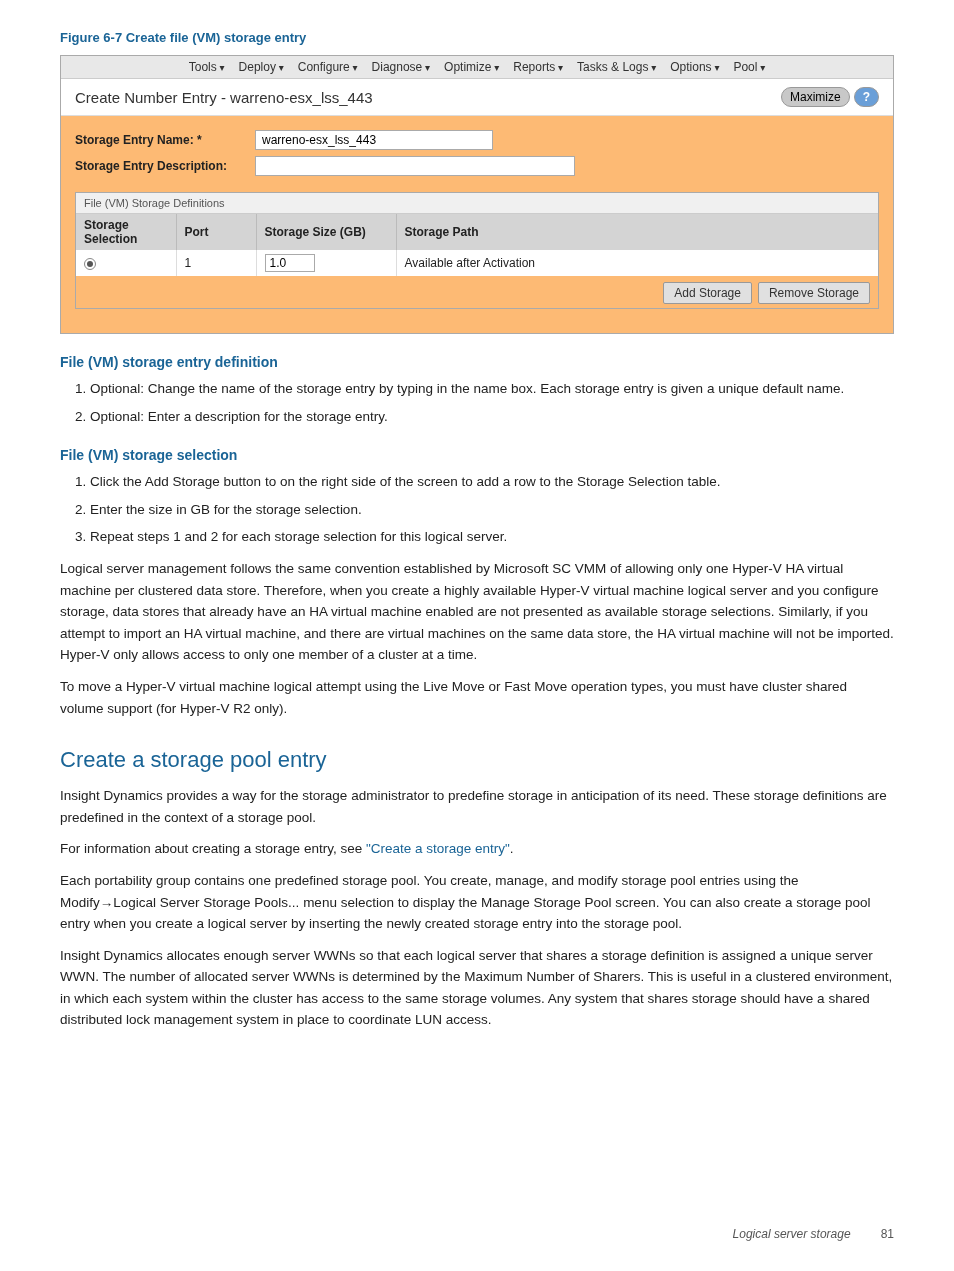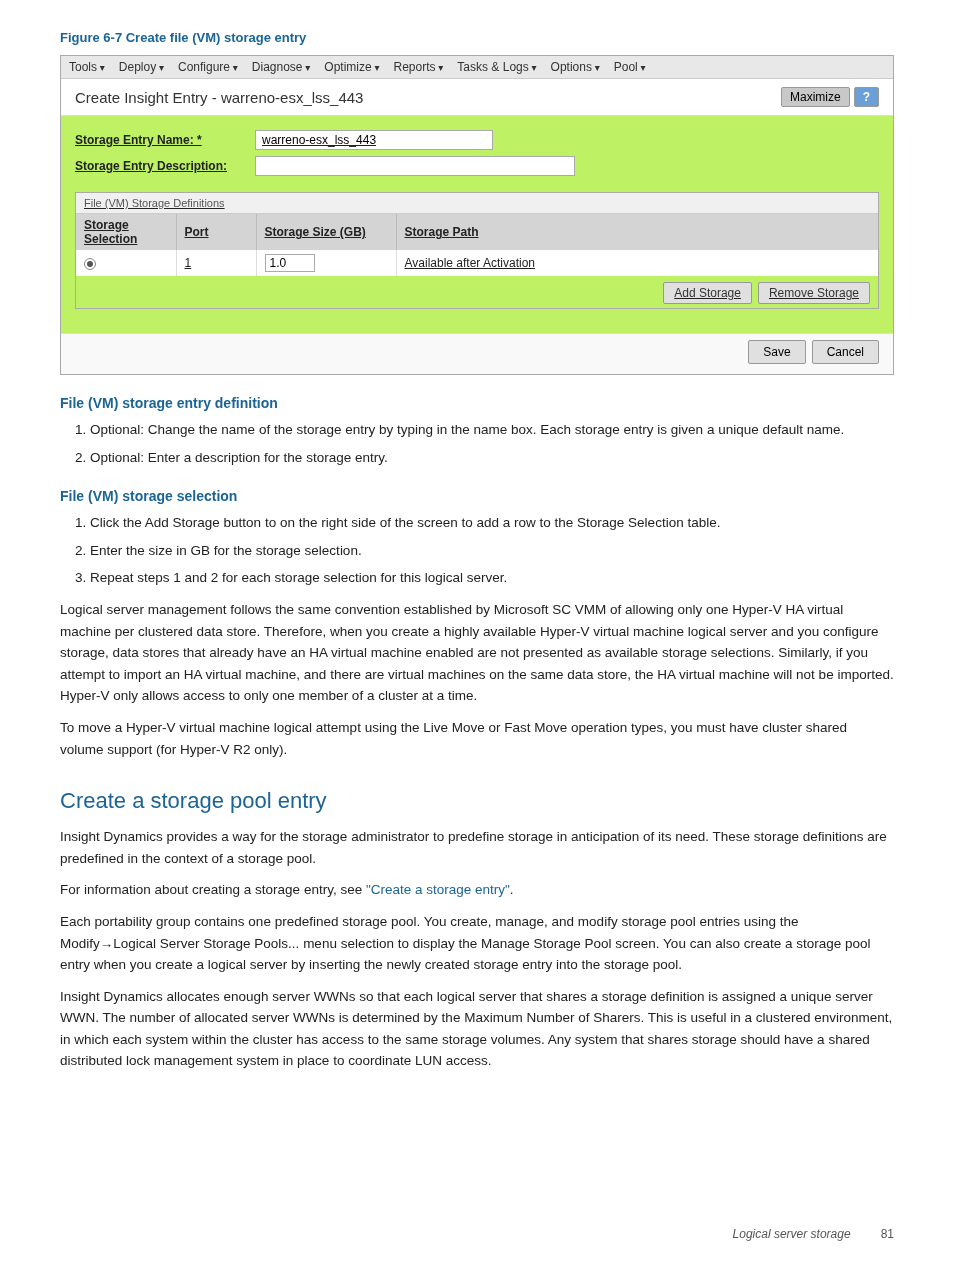--- a/index.html
+++ b/index.html
@@ -28,20 +28,21 @@
     }
 
     .dialog-menubar {
       background: #e8e8e8;
       border-bottom: 1px solid #ccc;
       padding: 4px 8px;
       display: flex;
       gap: 14px;
       font-size: 12px;
       color: #333;
+      justify-content: center;
     }
 
     .dialog-menubar span {
       cursor: pointer;
     }
 
     .dialog-menubar span::after {
       content: ' ▾';
       font-size: 10px;
     }
@@ -65,33 +66,32 @@
       display: flex;
       gap: 4px;
     }
 
     .btn-maximize, .btn-help {
       background: #c8c8c8;
       border: 1px solid #999;
       padding: 2px 8px;
       font-size: 12px;
       cursor: pointer;
-      border-radius: 2px;
+      border-radius: 10px;
     }
 
     .btn-help {
       background: #6a9fd8;
       color: #fff;
       font-weight: bold;
     }
 
     .dialog-body {
       padding: 14px;
-      background: #bef264;
-      text-decoration: underline;
+      background: #fdba74;
     }
 
     .form-row {
       display: flex;
       align-items: center;
       margin-bottom: 6px;
     }
 
     .form-label {
       font-size: 12px;
@@ -303,21 +303,21 @@
     <span>Configure</span>
     <span>Diagnose</span>
     <span>Optimize</span>
     <span>Reports</span>
     <span>Tasks &amp; Logs</span>
     <span>Options</span>
     <span>Pool</span>
   </div>
 
   <div class="dialog-header">
-    <span class="dialog-header-title">Create Insight Entry - warreno-esx_lss_443</span>
+    <span class="dialog-header-title">Create Number Entry - warreno-esx_lss_443</span>
     <div class="dialog-header-btns">
       <button class="btn-maximize">Maximize</button>
       <button class="btn-help">?</button>
     </div>
   </div>
 
   <div class="dialog-body">
 
     <div class="form-row">
       <span class="form-label">Storage Entry Name: *</span>
@@ -353,24 +353,20 @@
           </tr>
         </tbody>
       </table>
       <div class="storage-actions">
         <button class="btn-action">Add Storage</button>
         <button class="btn-action">Remove Storage</button>
       </div>
     </div>
   </div>
 
-  <div class="dialog-footer">
-    <button class="btn-save">Save</button>
-    <button class="btn-cancel">Cancel</button>
-  </div>
 </div>
 
 <div class="section-heading">File (VM) storage entry definition</div>
 
 <ol class="ol-section">
   <li>
     <span class="bold">Optional</span><span>: Change the name of the storage entry by typing in the name box. Each storage entry is given a unique default name.</span>
   </li>
   <li>
     <span class="bold">Optional</span><span>: Enter a description for the storage entry.</span>

